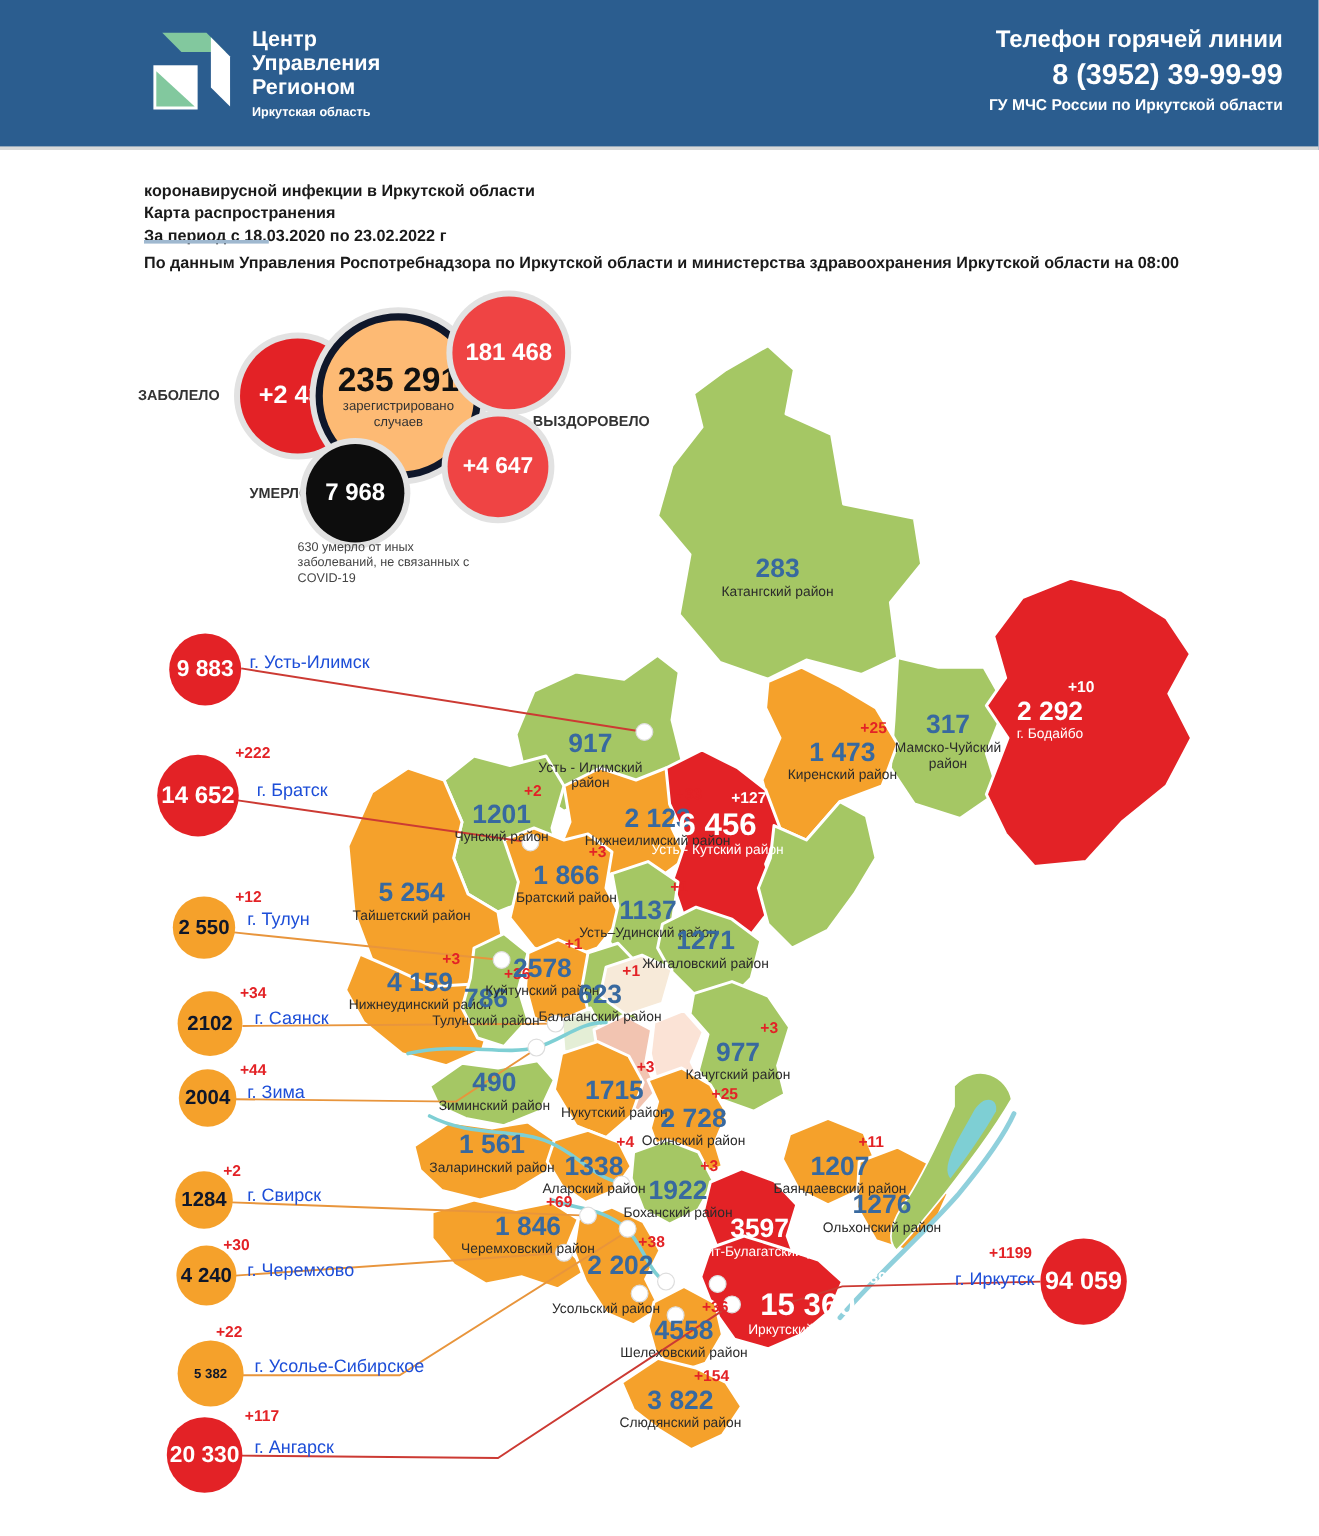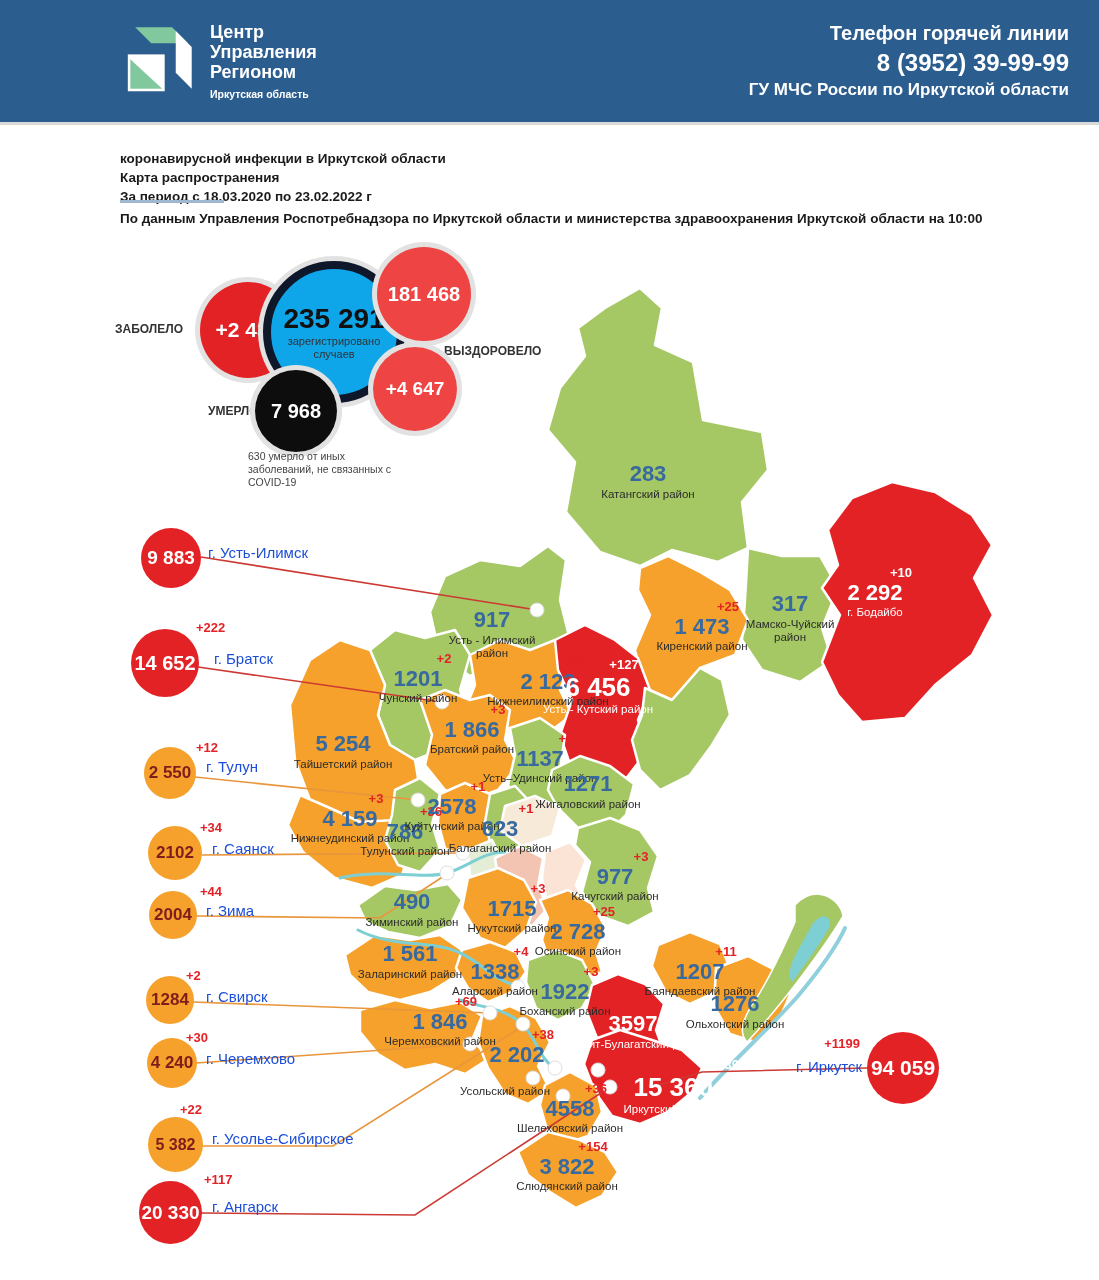--- a/index.html
+++ b/index.html
@@ -7,48 +7,48 @@
           font-family:"Liberation Sans",sans-serif;color:#222;}
   
   .header{position:absolute;left:0;top:0;width:1099px;height:122px;background:#2b5d8f;border-bottom:3px solid #d9d9d9;}
   .logo{position:absolute;left:118px;top:20px;width:86px;height:86px;}
   .logo-text{position:absolute;left:210px;top:22px;color:#fff;}
   .logo-title{font-size:18px;font-weight:bold;line-height:1.12;}
   .logo-sub{font-size:10.5px;font-weight:bold;margin-top:6px;}
   .hotline{position:absolute;right:30px;top:22px;text-align:right;color:#fff;}
   .hotline-label{font-size:20px;font-weight:bold;}
   .hotline-phone{font-size:24px;font-weight:bold;margin-top:4px;}
-  .hotline-org{font-size:17px;font-weight:bold;margin-top:3px;}
+  .hotline-org{font-size:13px;font-weight:bold;margin-top:3px;}
   
   .title-block{position:absolute;left:120px;top:150px;font-size:13.5px;font-weight:bold;line-height:1.4;color:#1a1a1a;}
   .title-underline{position:absolute;left:120px;top:200px;width:104px;height:3px;background:#9fb8cf;}
   .source-line{position:absolute;left:120px;top:211px;width:900px;font-size:13.5px;font-weight:bold;color:#1a1a1a;}
   
   .stat{position:absolute;border-radius:50%;display:flex;align-items:center;justify-content:center;
         flex-direction:column;text-align:center;box-shadow:0 0 0 5px #e2e2e2;}
   .stat.red{background:#e32226;color:#fff;}
   .stat.green{background:#ef4444;color:#fff;}
   .stat.black{background:#0d0d0d;color:#fff;}
-  .stat.center{background:#0ea5e9;border:8px solid #0f172a;color:#111;}
+  .stat.center{background:#fdba74;border:6px solid #0f172a;color:#111;}
   .stat .v{font-weight:bold;}
   .stat-label{position:absolute;font-size:12px;font-weight:bold;color:#333;}
   .stat-note{position:absolute;left:248px;top:450px;width:160px;font-size:10.5px;color:#444;line-height:1.25;}
   .reg-caption{font-size:11px;color:#333;width:112px;line-height:1.15;}
   
   .dl{position:absolute;text-align:center;line-height:1.12;}
   .dl .delta{display:block;font-size:13px;font-weight:bold;color:#e32226;transform:translateX(26px);}
   .dl .delta:empty{display:none;}
   .dl .num{display:block;font-size:22px;font-weight:bold;color:#38699f;}
   .dl .num.big{font-size:26px;}
   .dl .rname{display:block;font-size:11.5px;color:#2b2b2b;margin-top:1px;}
   .dl.redreg .num,.dl.redreg .rname,.dl.redreg .delta{color:#fff;}
   
   .ccircle{position:absolute;border-radius:50%;display:flex;align-items:center;justify-content:center;font-weight:bold;}
   .ccircle.red{background:#e32226;color:#fff;}
-  .ccircle.orange{background:#f5a12b;color:#7f1d1d;}
+  .ccircle.orange{background:#f5a12b;color:#0f172a;}
   .cdelta{position:absolute;font-size:13px;font-weight:bold;color:#e32226;}
   .clabel{position:absolute;font-size:15px;color:#1d4ed8;}
   .map-svg{position:absolute;left:0;top:0;}
 </style>
 </head>
 <body>
 
 <div class="canvas">
 
   <div class="header">
@@ -72,21 +72,21 @@
       <div class="hotline-org">ГУ МЧС России по Иркутской области</div>
     </div>
   </div>
 
   <div class="title-block">
     <div>коронавирусной инфекции в Иркутской области</div>
     <div>Карта распространения</div>
     <div>За период с 18.03.2020 по 23.02.2022 г</div>
   </div>
   <div class="title-underline"></div>
-  <div class="source-line">По данным Управления Роспотребнадзора по Иркутской области и министерства здравоохранения Иркутской области на 10:00</div>
+  <div class="source-line">По данным Управления Роспотребнадзора по Иркутской области и министерства здравоохранения Иркутской области на 08:00</div>
 
   <svg class="map-svg" width="1099" height="1280" viewBox="0 0 1099 1280">
     <g stroke="#ffffff" stroke-width="2.5" stroke-linejoin="round">
       <path d="M640,288 L662,308 655,345 693,362 703,420 762,432 768,470 742,502 748,548 718,562 672,550 640,566 600,552 566,512 575,462 548,430 560,388 585,356 578,328 605,308 Z" fill="#a5c764"></path>
       <path d="M430,612 L445,576 480,560 520,566 548,546 566,560 560,600 570,640 548,668 510,660 470,676 440,656 Z" fill="#a5c764"></path>
       <path d="M748,548 L782,556 820,556 838,588 822,628 832,660 800,682 762,670 742,640 745,600 Z" fill="#a5c764"></path>
       <path d="M838,565 L828,530 852,498 892,482 935,492 972,515 992,545 974,578 993,615 972,655 935,685 905,718 862,722 838,695 822,662 840,615 822,588 Z" fill="#e32226"></path>
       <path d="M640,568 L668,556 700,572 730,590 748,620 735,655 700,668 672,700 645,688 635,650 650,615 638,590 Z" fill="#f5a12b"></path>
       <path d="M370,650 L395,630 425,638 455,630 470,655 460,690 468,720 445,748 415,760 390,745 378,715 385,685 Z" fill="#a5c764"></path>
       <path d="M470,655 L500,640 530,650 555,640 572,658 560,690 572,715 545,735 510,728 482,738 465,710 475,685 Z" fill="#f5a12b"></path>
@@ -363,21 +363,21 @@
     </div>
   <div class="clabel" style="left:206px;top:988px;">г. Свирск</div>
 
   <div class="cdelta" style="left:186px;top:1030px;">+30</div>
   <div class="ccircle orange" style="left:147px;top:1038px;width:50px;height:50px;font-size:17px;">
       <span>4 240</span>
     </div>
   <div class="clabel" style="left:206px;top:1050px;">г. Черемхово</div>
 
   <div class="cdelta" style="left:180px;top:1102px;">+22</div>
-  <div class="ccircle orange" style="left:148px;top:1117px;width:55px;height:55px;font-size:16px;">
+  <div class="ccircle orange" style="left:148px;top:1117px;width:55px;height:55px;font-size:11px;">
       <span>5 382</span>
     </div>
   <div class="clabel" style="left:212px;top:1130px;">г. Усолье-Сибирское</div>
 
   <div class="cdelta" style="left:204px;top:1172px;">+117</div>
   <div class="ccircle red" style="left:139px;top:1181px;width:63px;height:63px;font-size:19px;">
       <span>20 330</span>
     </div>
   <div class="clabel" style="left:212px;top:1198px;">г. Ангарск</div>
 

